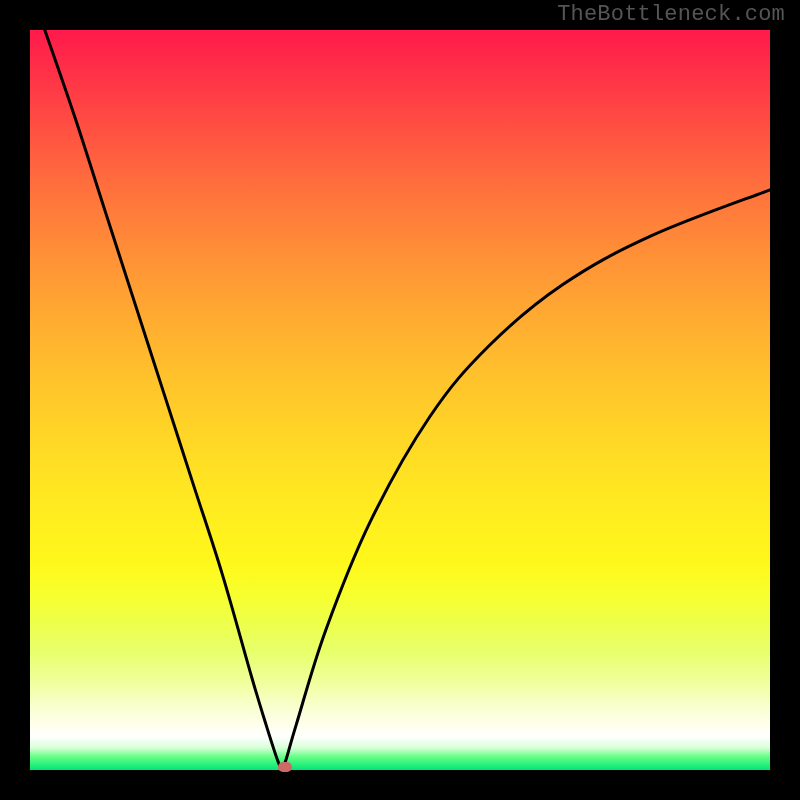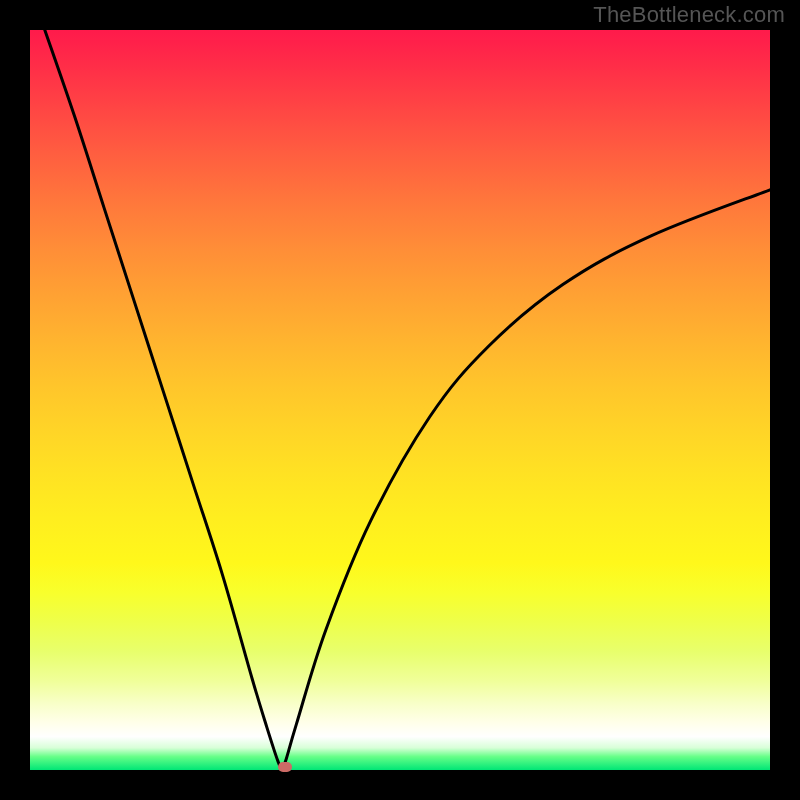--- a/index.html
+++ b/index.html
@@ -11,20 +11,21 @@
     overflow: hidden;
     font-family: Arial, Helvetica, sans-serif;
   }
   .frame {
     position: absolute;
     left: 0;
     top: 0;
     width: 791px;
     height: 800px;
     background: #000;
+    font-family: Liberation Mono, monospace;
   }
   .plot-area {
     position: absolute;
     box-sizing: border-box;
     background: linear-gradient(to bottom,
       #ff1a4b 0%,
       #ff3247 6%,
       #ff4b43 12%,
       #ff633f 18%,
       #ff7a3b 24%,

